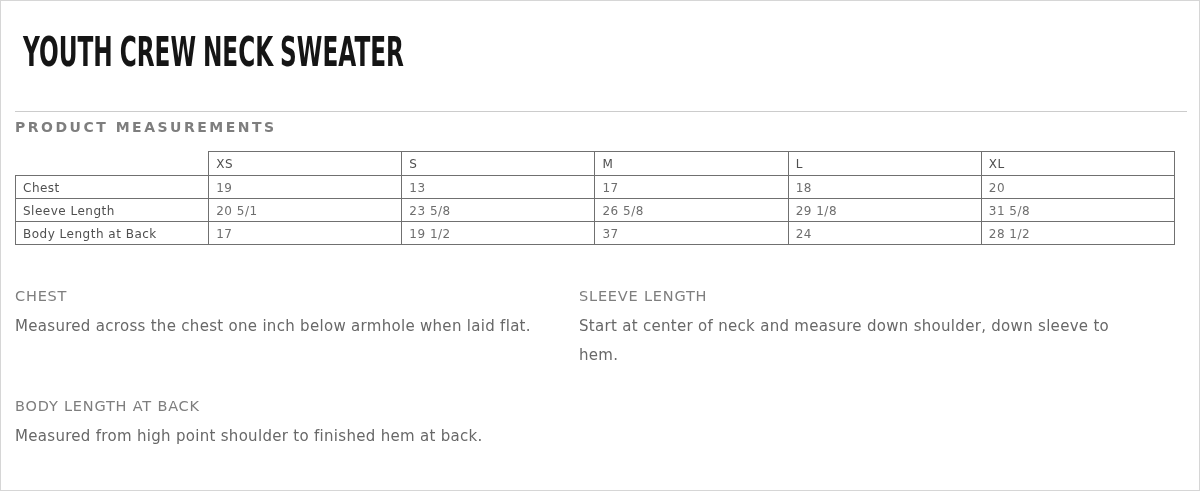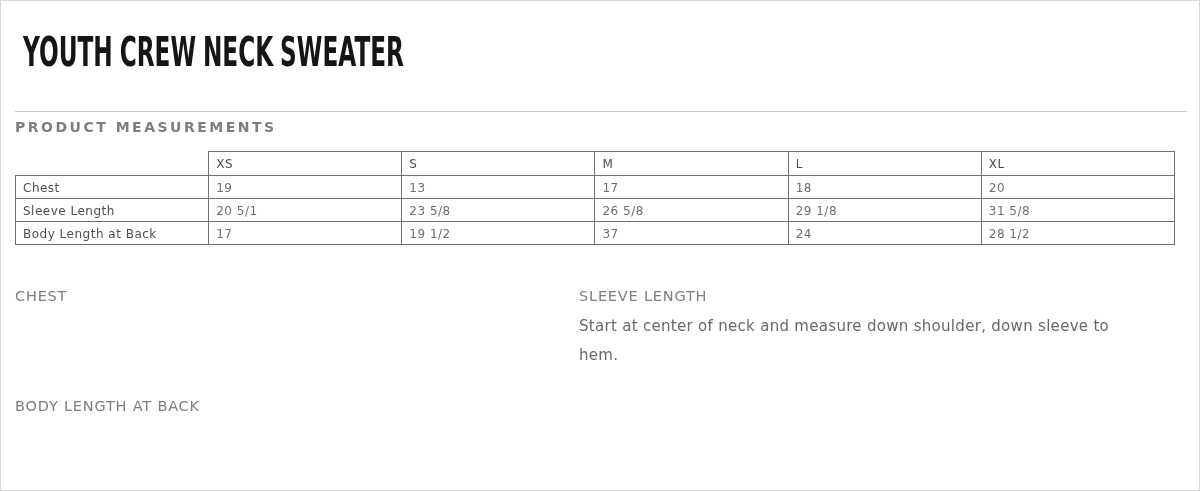--- a/index.html
+++ b/index.html
@@ -136,24 +136,26 @@
         <td class="val">19 1/2</td>
         <td class="val">37</td>
         <td class="val">24</td>
         <td class="val">28 1/2</td>
       </tr>
     </tbody>
   </table>
 
   <section class="definition def-chest">
     <h3>CHEST</h3>
+    <p>Measured across the chest one inch below armhole when laid flat.</p>
   </section>
 
   <section class="definition def-sleeve">
     <h3>SLEEVE LENGTH</h3>
     <p>Start at center of neck and measure down shoulder, down sleeve to hem.</p>
   </section>
 
   <section class="definition def-body">
     <h3>BODY LENGTH AT BACK</h3>
+    <p>Measured from high point shoulder to finished hem at back.</p>
   </section>
 
 </div>
 
 </body></html>

